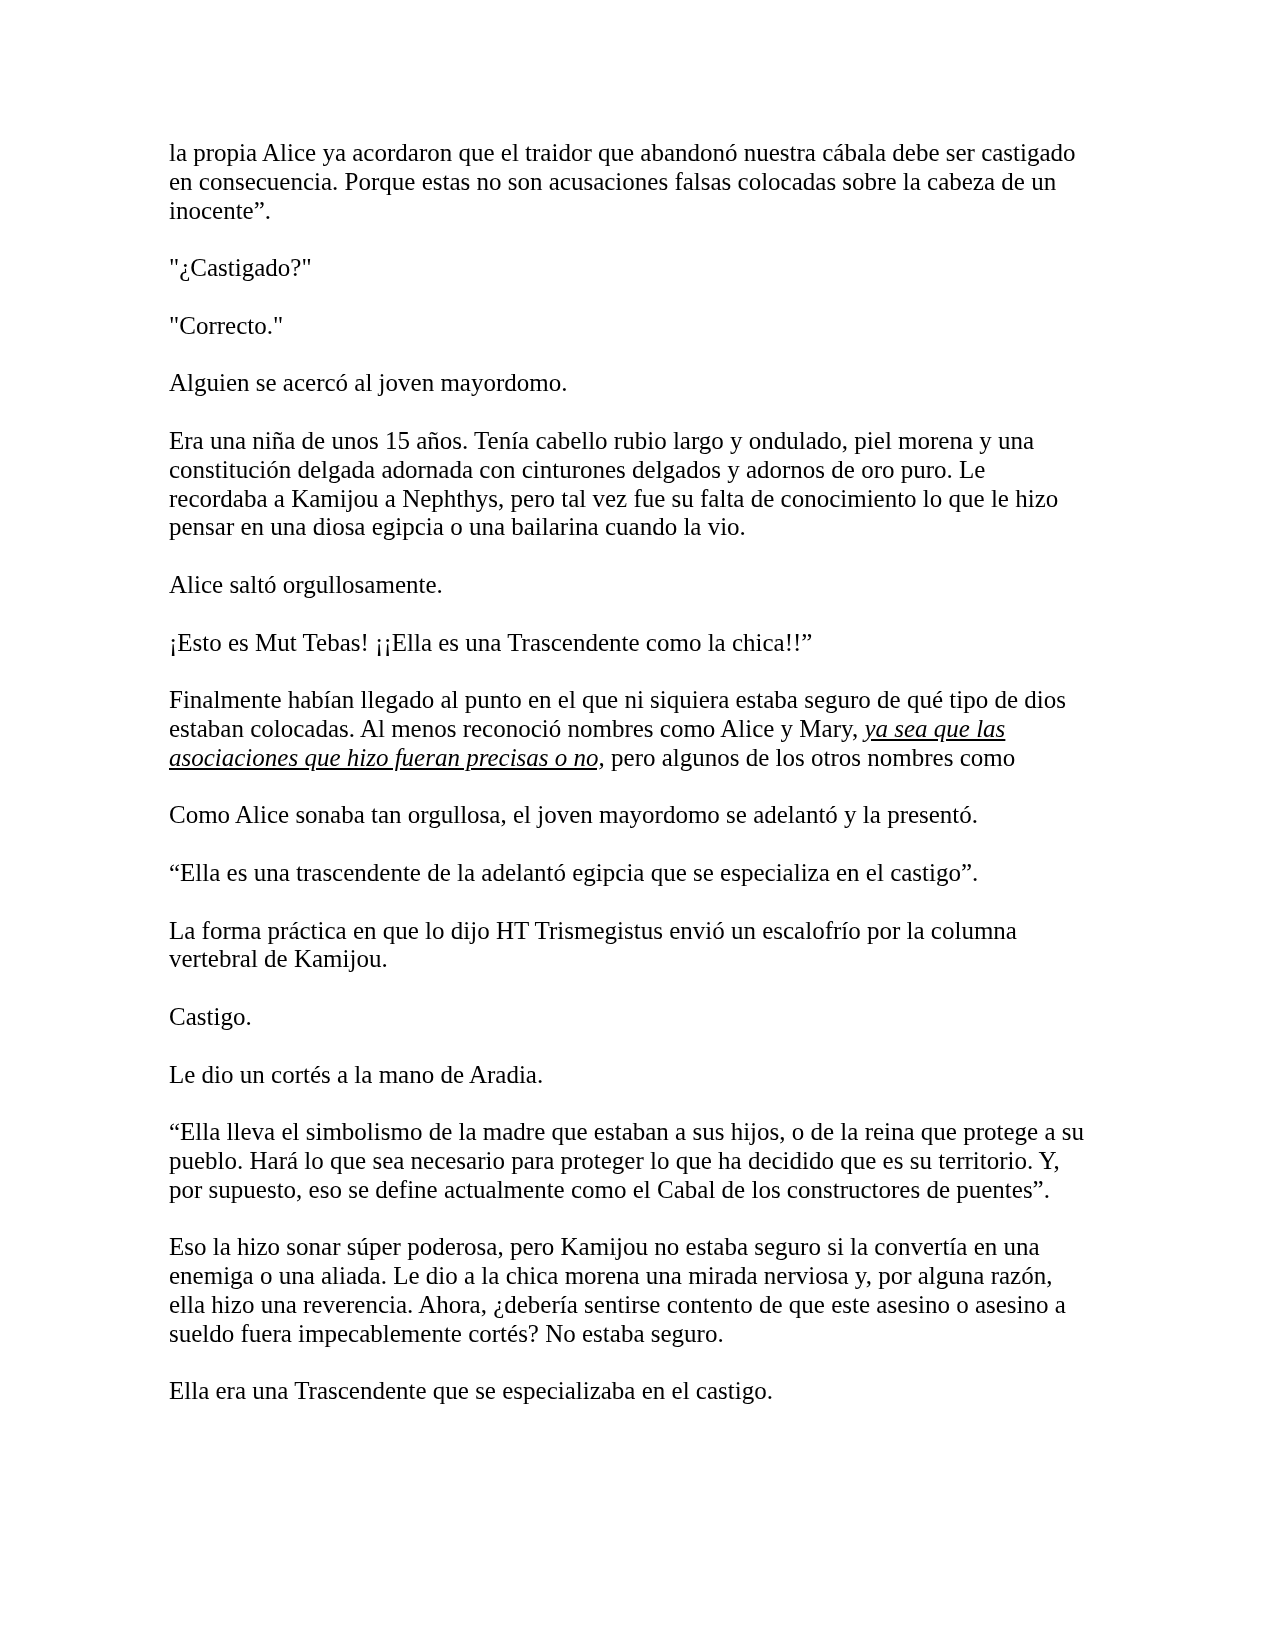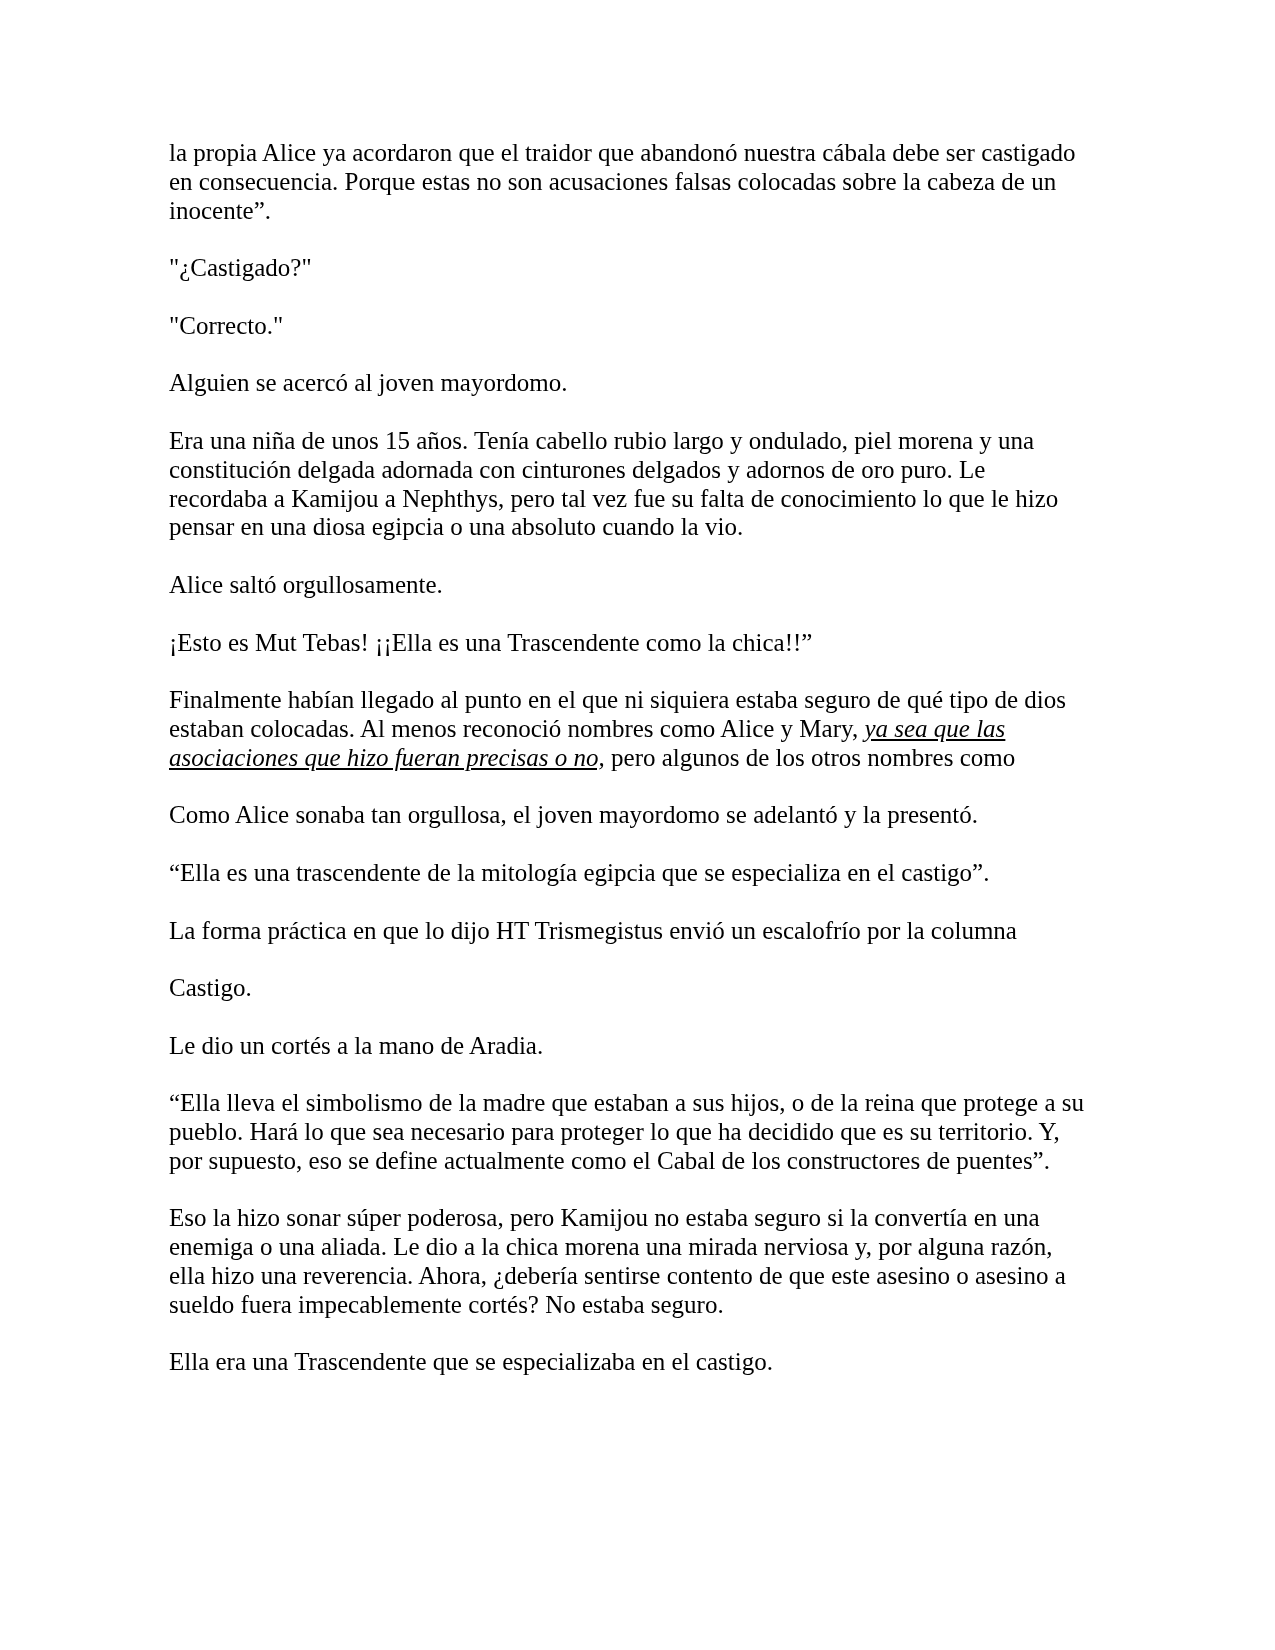--- a/index.html
+++ b/index.html
@@ -52,41 +52,42 @@
       <p>
         <span class="line"><span>"Correcto."</span></span>
       </p>
       <p>
         <span class="line"><span>Alguien se acercó al joven mayordomo.</span></span>
       </p>
       <p>
         <span class="line"><span>Era una niña de unos 15 años. Tenía cabello rubio largo y ondulado, piel morena y una</span></span>
         <span class="line"><span>constitución delgada adornada con cinturones delgados y adornos de oro puro. Le</span></span>
         <span class="line"><span>recordaba a Kamijou a Nephthys, pero tal vez fue su falta de conocimiento lo que le hizo</span></span>
-        <span class="line"><span>pensar en una diosa egipcia o una absoluto cuando la vio.</span></span>
+        <span class="line"><span>pensar en una diosa egipcia o una bailarina cuando la vio.</span></span>
       </p>
       <p>
         <span class="line"><span>Alice saltó orgullosamente.</span></span>
       </p>
       <p>
         <span class="line"><span>¡Esto es Mut Tebas! ¡¡Ella es una Trascendente como la chica!!”</span></span>
       </p>
       <p>
         <span class="line"><span>Finalmente habían llegado al punto en el que ni siquiera estaba seguro de qué tipo de dios</span></span>
         <span class="line"><span>estaban colocadas. Al menos reconoció nombres como Alice y Mary, </span><span class="seg-italic">ya sea que las</span></span>
         <span class="line"><span class="seg-italic">asociaciones que hizo fueran precisas o no,</span><span> pero algunos de los otros nombres como</span></span>
       </p>
       <p>
         <span class="line"><span>Como Alice sonaba tan orgullosa, el joven mayordomo se adelantó y la presentó.</span></span>
       </p>
       <p>
-        <span class="line"><span>“Ella es una trascendente de la mitología egipcia que se especializa en el castigo”.</span></span>
+        <span class="line"><span>“Ella es una trascendente de la adelantó egipcia que se especializa en el castigo”.</span></span>
       </p>
       <p>
         <span class="line"><span>La forma práctica en que lo dijo HT Trismegistus envió un escalofrío por la columna</span></span>
+        <span class="line"><span>vertebral de Kamijou.</span></span>
       </p>
       <p>
         <span class="line"><span>Castigo.</span></span>
       </p>
       <p>
         <span class="line"><span>Le dio un cortés a la mano de Aradia.</span></span>
       </p>
       <p>
         <span class="line"><span>“Ella lleva el simbolismo de la madre que estaban a sus hijos, o de la reina que protege a su</span></span>
         <span class="line"><span>pueblo. Hará lo que sea necesario para proteger lo que ha decidido que es su territorio. Y,</span></span>

